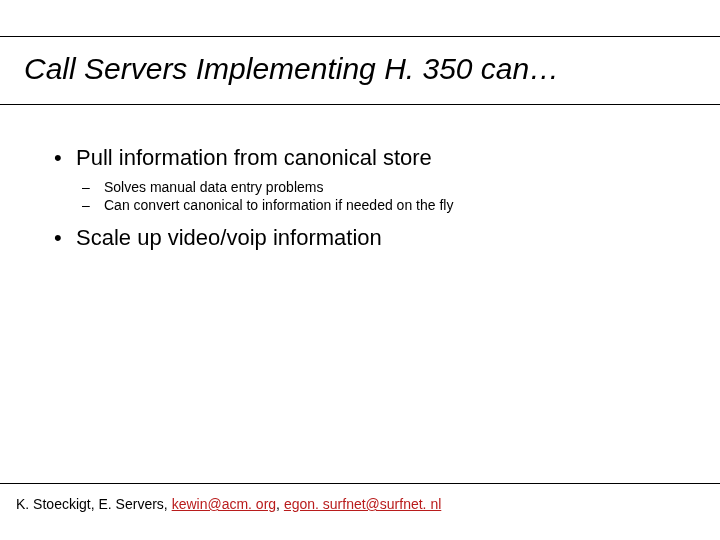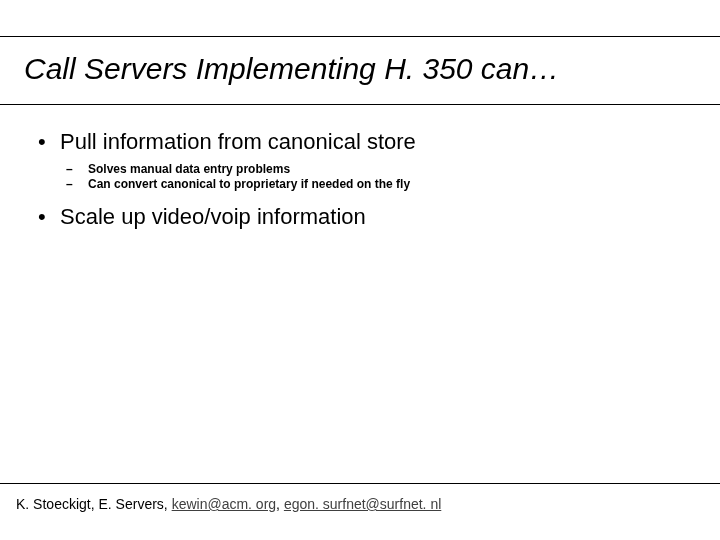--- a/index.html
+++ b/index.html
@@ -40,21 +40,21 @@
     width: 720px;
     border-top: 1px solid #000;
   }
   .content {
     position: absolute;
     top: 128px;
     left: 32px;
     right: 40px;
   }
   ul.level1 {
-    margin: 0;
+    margin: 16px;
     padding: 0;
     list-style: none;
   }
   ul.level1 > li {
     position: relative;
     padding-left: 28px;
     font-size: 22px;
     line-height: 1.25;
     margin-bottom: 6px;
   }
@@ -66,23 +66,22 @@
     font-size: 22px;
   }
   ul.level2 {
     margin: 6px 0 10px 0;
     padding: 0;
     list-style: none;
   }
   ul.level2 > li {
     position: relative;
     padding-left: 28px;
-    font-size: 12px;
+    font-size: 14px;
     line-height: 1.3;
-    font-weight: bold;
   }
   ul.level2 > li::before {
     content: "–";
     position: absolute;
     left: 6px;
     top: 0;
   }
   .italic-x {
     font-style: italic;
   }
@@ -93,42 +92,42 @@
     width: 720px;
     border-top: 1px solid #000;
   }
   .footer {
     position: absolute;
     bottom: 28px;
     left: 16px;
     font-size: 14px;
   }
   .footer a {
-    color: #404040;
+    color: #b91c1c;
     text-decoration: underline;
   }
 </style>
 </head>
 <body>
 
 <div class="slide">
 
   <div class="hr-top1"></div>
 
   <div class="title">Call Servers Implementing H. 350 can…</div>
 
   <div class="hr-top2"></div>
 
   <div class="content">
     <ul class="level1">
       <li>
         <span>Pull information from canonical store</span>
         <ul class="level2">
           <li>Solves manual data entry problems</li>
-          <li>Can convert canonical to proprietary if needed on the fly</li>
+          <li>Can convert canonical to information if needed on the fly</li>
         </ul>
       </li>
       <li>Scale up video/voip information</li>
     </ul>
   </div>
 
   <div class="hr-bottom"></div>
 
   <div class="footer">
     <span>K. Stoeckigt, E. Servers, </span><a href="#">kewin@acm. org</a><span>, </span><a href="#">egon. surfnet@surfnet. nl</a>

